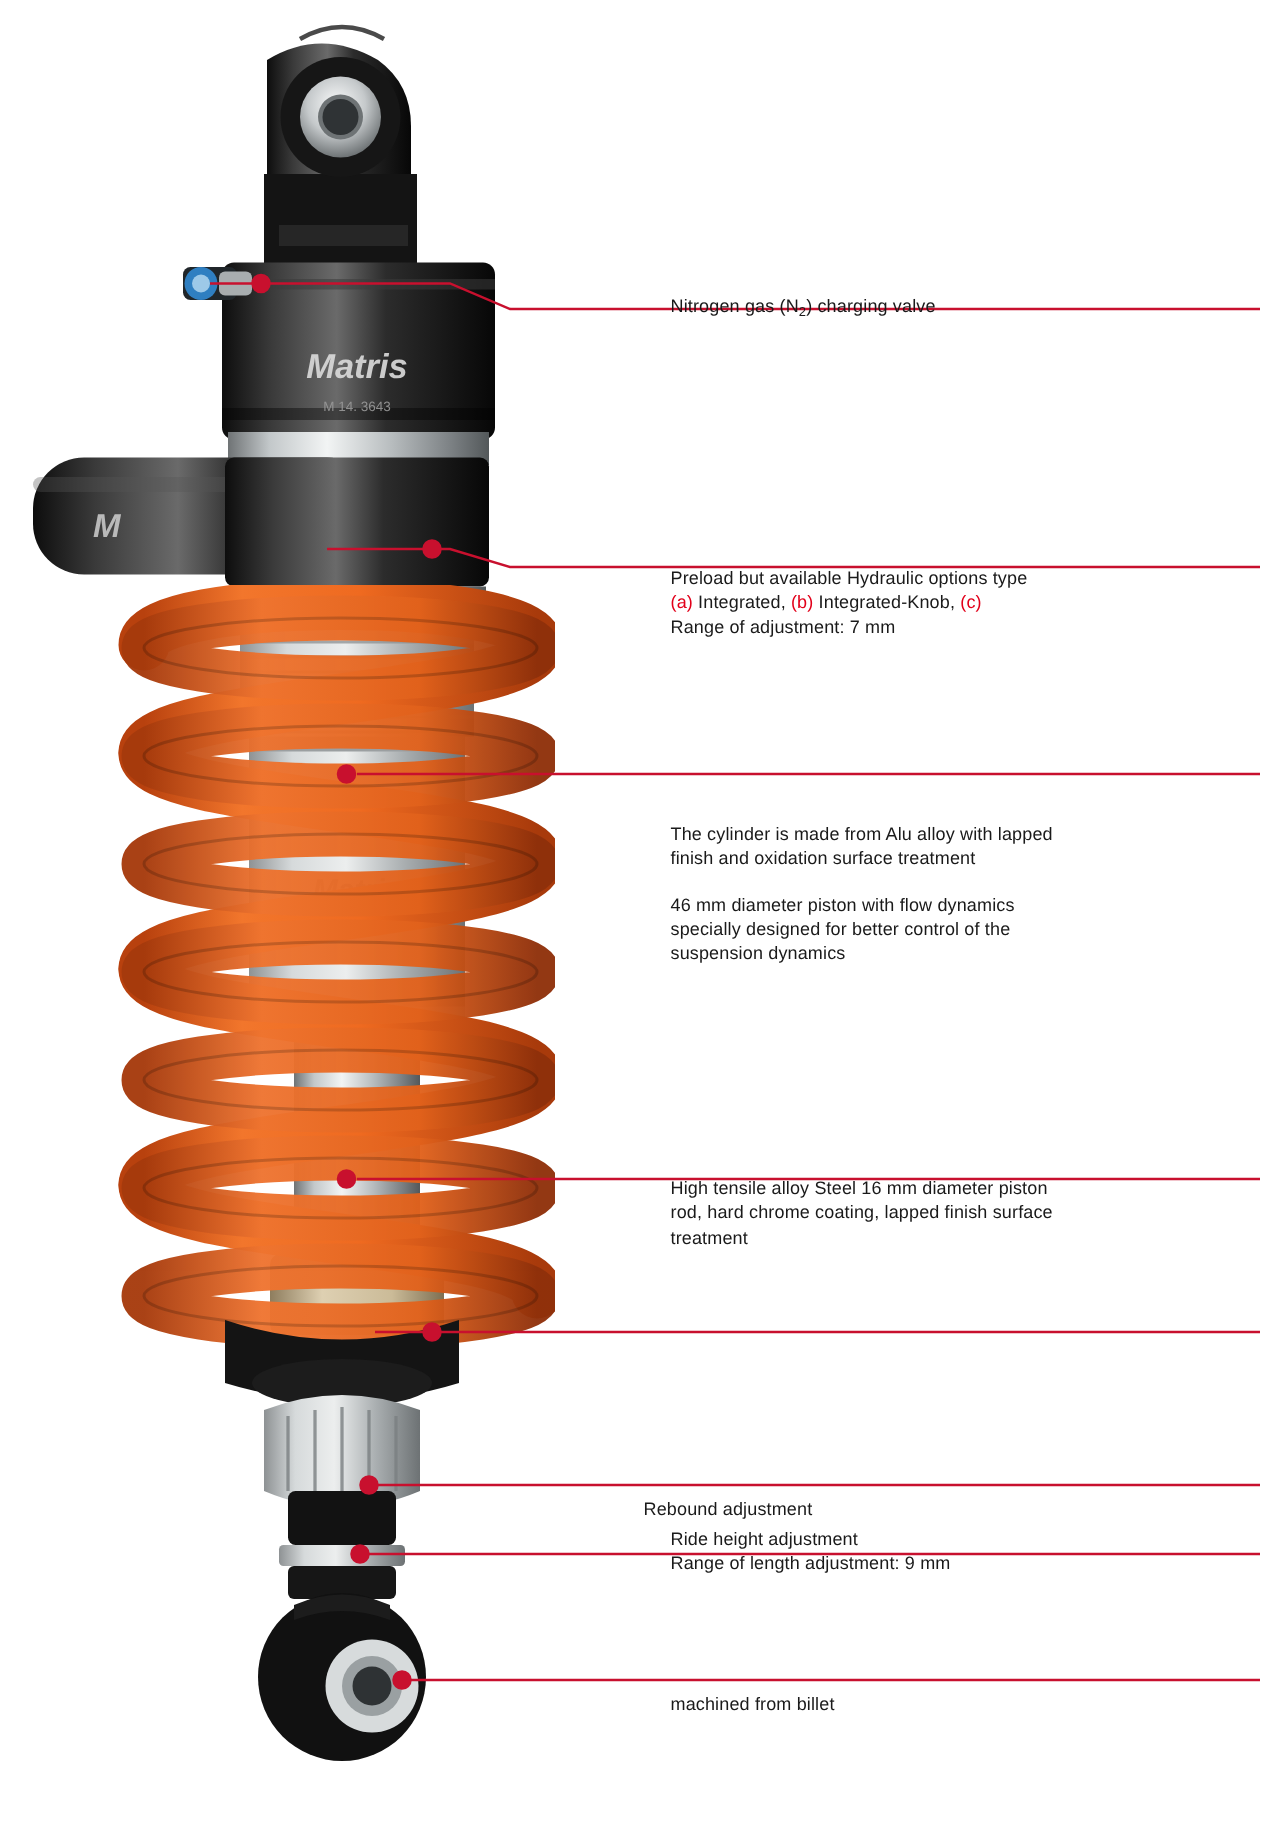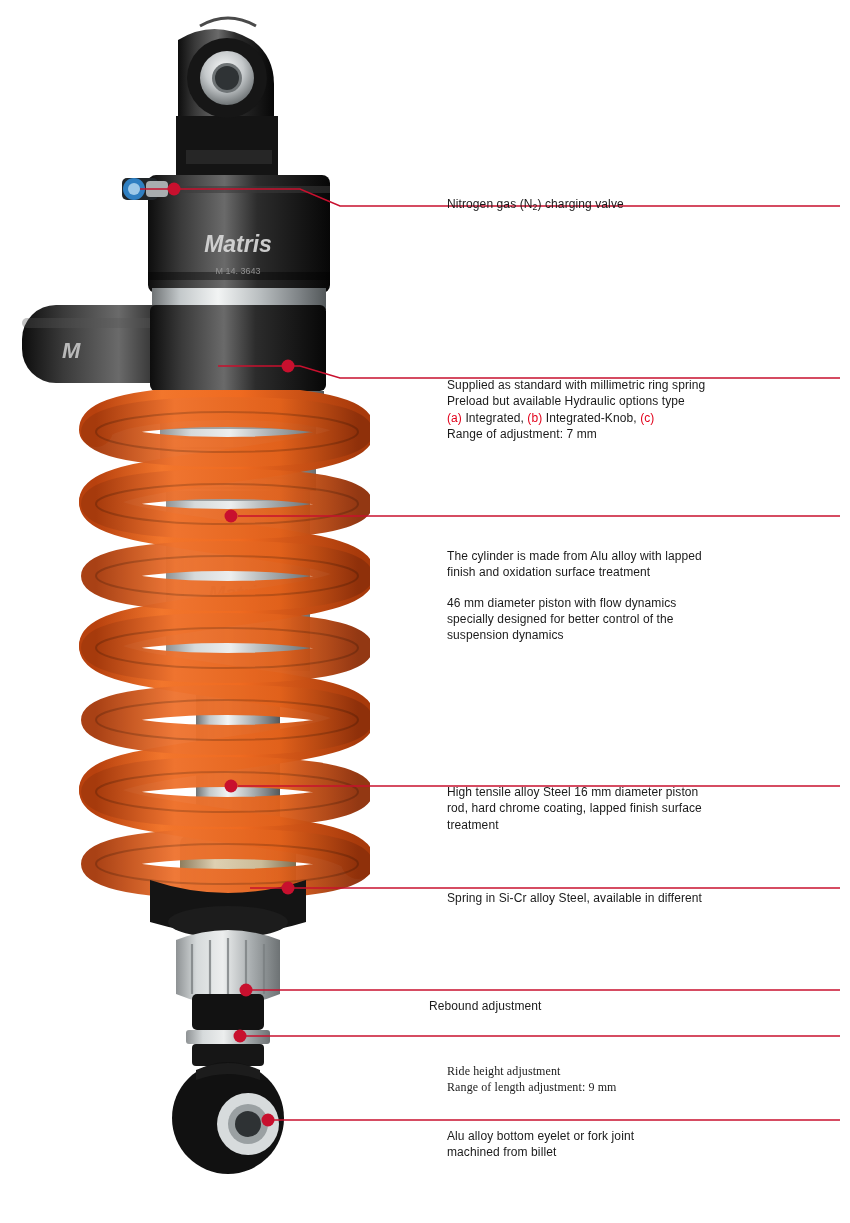--- a/index.html
+++ b/index.html
@@ -277,51 +277,48 @@
       <circle cx="240" cy="1036" r="6.5"></circle>
       <circle cx="268" cy="1120" r="6.5"></circle>
     </g>
   </svg>
 
   <div class="callout-text" style="left:447px; top:196px; width:390px;">
       <p>Nitrogen gas (N<span class="sub">2</span>) charging valve</p>
     </div>
 
   <div class="callout-text" style="left:447px; top:377px; width:400px;">
-      <p>Supplied as standard with millimetric ring spring</p>
       <p>Preload but available Hydraulic options type</p>
       <p><span class="red">(a)</span> Integrated, <span class="red">(b)</span> Integrated-Knob, <span class="red">(c)</span></p>
       <p>Range of adjustment: 7 mm</p>
     </div>
 
   <div class="callout-text" style="left:447px; top:548px; width:390px;">
       <p>The cylinder is made from Alu alloy with lapped</p>
       <p>finish and oxidation surface treatment</p>
       <p class="spaced">46 mm diameter piston with flow dynamics</p>
       <p>specially designed for better control of the</p>
       <p>suspension dynamics</p>
     </div>
 
   <div class="callout-text" style="left:447px; top:784px; width:390px;">
       <p>High tensile alloy Steel 16 mm diameter piston</p>
       <p>rod, hard chrome coating, lapped finish surface</p>
       <p>treatment</p>
     </div>
 
   <div class="callout-text" style="left:447px; top:890px; width:400px;">
-      <p>Spring in Si-Cr alloy Steel, available in different</p>
     </div>
 
   <div class="callout-text" style="left:429px; top:998px; width:390px;">
       <p>Rebound adjustment</p>
     </div>
 
-  <div class="callout-text" style="left:447px; top:1063px; width:390px;font-family:Liberation Serif, serif;">
+  <div class="callout-text" style="left:447px; top:1018px; width:390px;">
       <p>Ride height adjustment</p>
       <p>Range of length adjustment: 9 mm</p>
     </div>
 
   <div class="callout-text" style="left:447px; top:1128px; width:390px;">
-      <p>Alu alloy bottom eyelet or fork joint</p>
       <p>machined from billet</p>
     </div>
 
 </div>
 
 </body></html>

